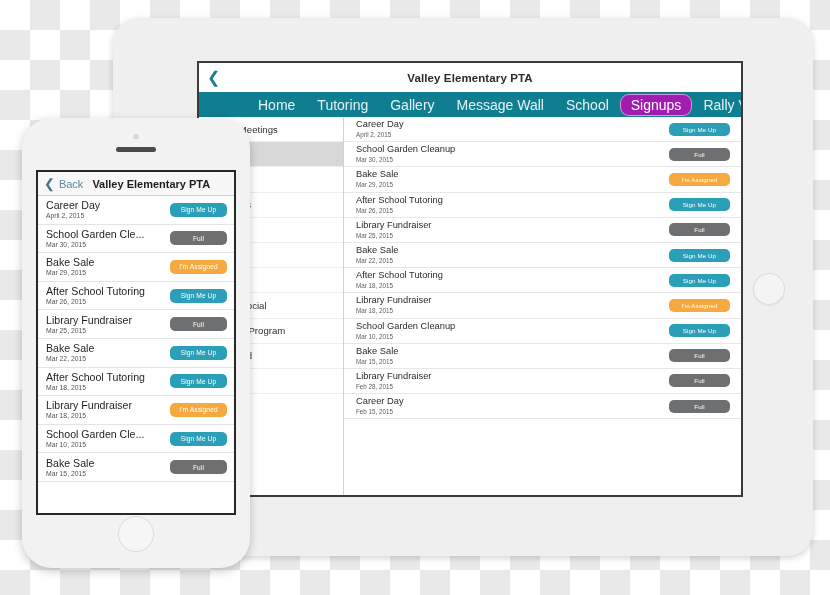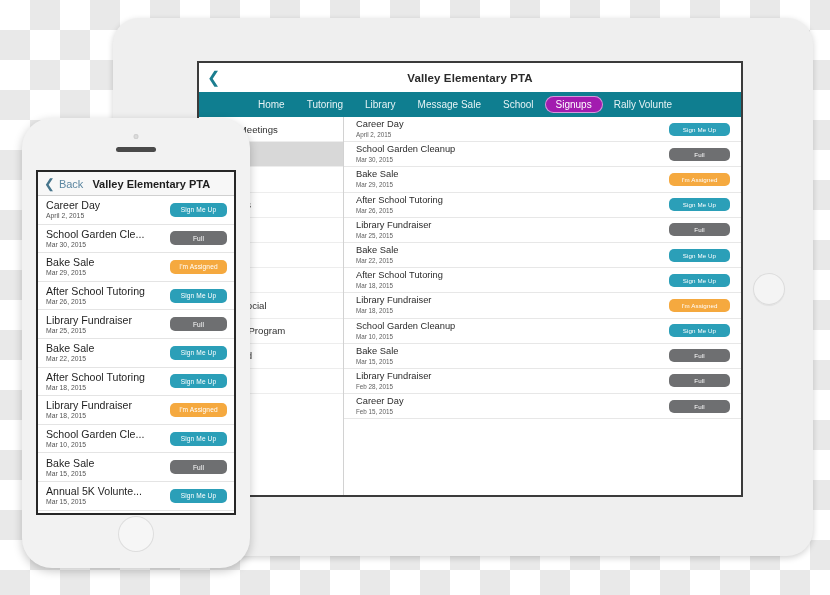--- a/index.html
+++ b/index.html
@@ -45,21 +45,21 @@
     color:#1b7d8f; font-size:16px; line-height:1; font-weight:400;
     cursor:pointer;
   }
   .t-title { font-size:11.5px; font-weight:bold; color:#2b2b2b; letter-spacing:.1px; }
 
   .t-tabs {
     height:25px; background:#0f7e90; display:flex; align-items:center;
     padding-left:48px; gap:0;
   }
   .t-tab {
-    font-size:10px; color:#e6f3f5; padding:3px 11px; border-radius:9px;
+    font-size:14px; color:#e6f3f5; padding:3px 11px; border-radius:9px;
     white-space:nowrap; cursor:pointer;
   }
   .t-tab.active {
     background:#a21caf; color:#ffffff;
     box-shadow:inset 0 0 0 1px rgba(255,255,255,.55);
   }
 
   .t-body { display:flex; height:382px; }
   .t-sidebar {
     width:145px; background:#ffffff; border-right:1px solid #d2d2d2;
@@ -143,22 +143,22 @@
   <div id="tablet-screen">
 
     <div class="t-header">
       <span class="t-back">❮</span>
       <span class="t-title">Valley Elementary PTA</span>
     </div>
 
     <div class="t-tabs" id="tablet-tabs">
         <div class="t-tab">Home</div>
         <div class="t-tab">Tutoring</div>
-        <div class="t-tab">Library</div>
-        <div class="t-tab">Message Sale</div>
+        <div class="t-tab">Gallery</div>
+        <div class="t-tab">Message Wall</div>
         <div class="t-tab">School</div>
         <div class="t-tab active">Signups</div>
         <div class="t-tab">Rally Volunte</div>
       </div>
 
     <div class="t-body">
       <div class="t-sidebar" id="tablet-sidebar">
           <div class="t-side-item">Admin Meetings</div>
           <div class="t-side-item selected">Dates</div>
           <div class="t-side-item">ling</div>
@@ -337,24 +337,17 @@
           </div>
           <div class="btn signup p-btn">Sign Me Up</div>
         </div>
         <div class="p-row">
           <div class="txt">
             <div class="name">Bake Sale</div>
             <div class="date">Mar 15, 2015</div>
           </div>
           <div class="btn full p-btn">Full</div>
         </div>
-        <div class="p-row">
-          <div class="txt">
-            <div class="name">Annual 5K Volunte...</div>
-            <div class="date">Mar 15, 2015</div>
-          </div>
-          <div class="btn signup p-btn">Sign Me Up</div>
-        </div>
       </div>
   </div>
 
   <div id="phone-home"></div>
 </div>
 
 </body></html>

